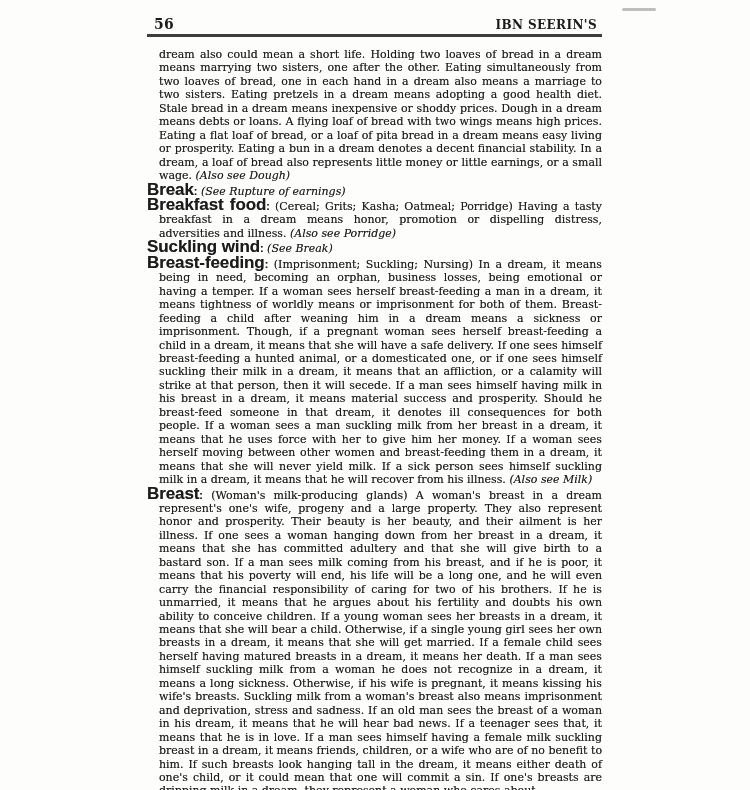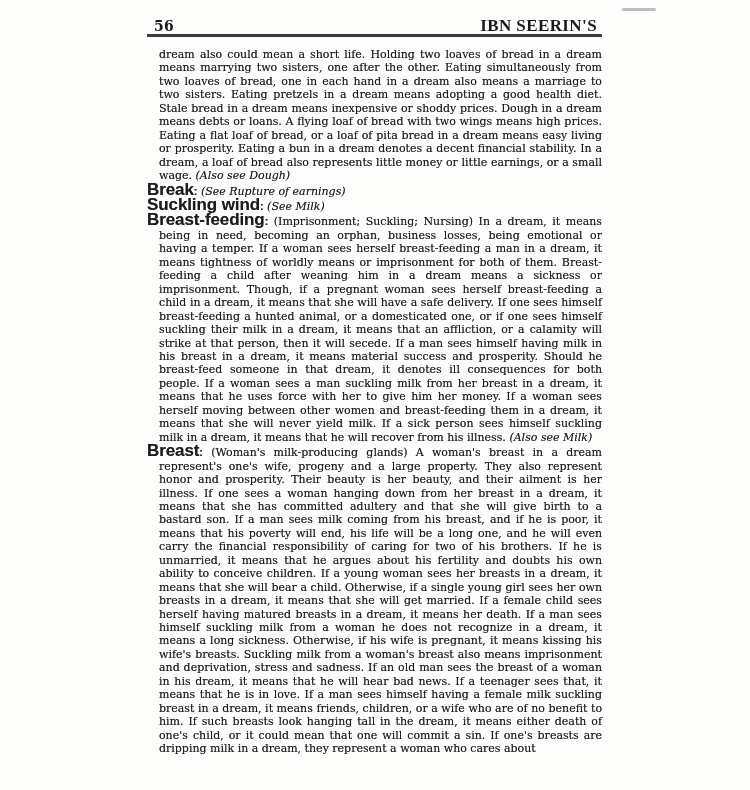--- a/index.html
+++ b/index.html
@@ -18,21 +18,21 @@
   .page {
     position: absolute; left: 147px; top: 16px; width: 455px;
   }
   .header-row {
     display: flex; justify-content: space-between; align-items: baseline;
     color: #1b1b1b; font-weight: bold;
     padding-left: 7px; padding-right: 5px;
     height: 17px;
   }
   .page-number { font-size: 14px; letter-spacing: .3px; }
-  .running-title { font-size: 17px; letter-spacing: .4px; font-family: Liberation Serif, serif; }
+  .running-title { font-size: 12px; letter-spacing: .4px; }
   .header-rule {
     height: 3px; background: #3d3d3d; margin-top: 1px;
     box-shadow: 0 0 .6px #3d3d3d;
   }
   .page-body {
     margin-top: 11px;
     font-size: 11px; line-height: 13.45px;
     text-align: justify;
     color: #1c1c1c;
     text-shadow: 0 0 .35px rgba(20,20,20,.55);
@@ -60,21 +60,22 @@
     <span class="running-title">IBN SEERIN'S</span>
   </div>
   <div class="header-rule"></div>
 
   <div class="page-body">
 
     <p class="cont"><span>dream also could mean a short life. Holding two loaves of bread in a dream means marrying two sisters, one after the other. Eating simultaneously from two loaves of bread, one in each hand in a dream also means a marriage to two sisters. Eating pretzels in a dream means adopting a good health diet. Stale bread in a dream means inexpensive or shoddy prices. Dough in a dream means debts or loans. A flying loaf of bread with two wings means high prices. Eating a flat loaf of bread, or a loaf of pita bread in a dream means easy living or prosperity. Eating a bun in a dream denotes a decent financial stability. In a dream, a loaf of bread also represents little money or little earnings, or a small wage.</span> <i class="alsosee">(Also see Dough)</i></p>
 
     <p class="entry"><b class="hw">Break</b><span class="colon">:</span> <i class="xref">(See Rupture of earnings)</i></p>
 
+    <p class="entry"><b class="hw">Breakfast food</b><span class="colon">:</span> <span class="kw">(Cereal; Grits; Kasha; Oatmeal; Porridge)</span> <span>Having a tasty breakfast in a dream means honor, promotion or dispelling distress, adversities and illness.</span> <i class="alsosee">(Also see Porridge)</i></p>
 
-    <p class="entry"><b class="hw">Suckling wind</b><span class="colon">:</span> <i class="xref">(See Milk)</i></p>
+    <p class="entry"><b class="hw">Suckling wind</b><span class="colon">:</span> <i class="xref">(See Break)</i></p>
 
     <p class="entry"><b class="hw">Breast-feeding</b><span class="colon">:</span> <span class="kw">(Imprisonment; Suckling; Nursing)</span> <span>In a dream, it means being in need, becoming an orphan, business losses, being emotional or having a temper. If a woman sees herself breast-feeding a man in a dream, it means tightness of worldly means or imprisonment for both of them. Breast-feeding a child after weaning him in a dream means a sickness or imprisonment. Though, if a pregnant woman sees herself breast-feeding a child in a dream, it means that she will have a safe delivery. If one sees himself breast-feeding a hunted animal, or a domesticated one, or if one sees himself suckling their milk in a dream, it means that an affliction, or a calamity will strike at that person, then it will secede. If a man sees himself having milk in his breast in a dream, it means material success and prosperity. Should he breast-feed someone in that dream, it denotes ill consequences for both people. If a woman sees a man suckling milk from her breast in a dream, it means that he uses force with her to give him her money. If a woman sees herself moving between other women and breast-feeding them in a dream, it means that she will never yield milk. If a sick person sees himself suckling milk in a dream, it means that he will recover from his illness.</span> <i class="alsosee">(Also see Milk)</i></p>
 
     <p class="entry"><b class="hw">Breast</b><span class="colon">:</span> <span class="kw">(Woman's milk-producing glands)</span> <span>A woman's breast in a dream represent's one's wife, progeny and a large property. They also represent honor and prosperity. Their beauty is her beauty, and their ailment is her illness. If one sees a woman hanging down from her breast in a dream, it means that she has committed adultery and that she will give birth to a bastard son. If a man sees milk coming from his breast, and if he is poor, it means that his poverty will end, his life will be a long one, and he will even carry the financial responsibility of caring for two of his brothers. If he is unmarried, it means that he argues about his fertility and doubts his own ability to conceive children. If a young woman sees her breasts in a dream, it means that she will bear a child. Otherwise, if a single young girl sees her own breasts in a dream, it means that she will get married. If a female child sees herself having matured breasts in a dream, it means her death. If a man sees himself suckling milk from a woman he does not recognize in a dream, it means a long sickness. Otherwise, if his wife is pregnant, it means kissing his wife's breasts. Suckling milk from a woman's breast also means imprisonment and deprivation, stress and sadness. If an old man sees the breast of a woman in his dream, it means that he will hear bad news. If a teenager sees that, it means that he is in love. If a man sees himself having a female milk suckling breast in a dream, it means friends, children, or a wife who are of no benefit to him. If such breasts look hanging tall in the dream, it means either death of one's child, or it could mean that one will commit a sin. If one's breasts are dripping milk in a dream, they represent a woman who cares about</span></p>
 
   </div>
 </div>
 
 </body></html>

